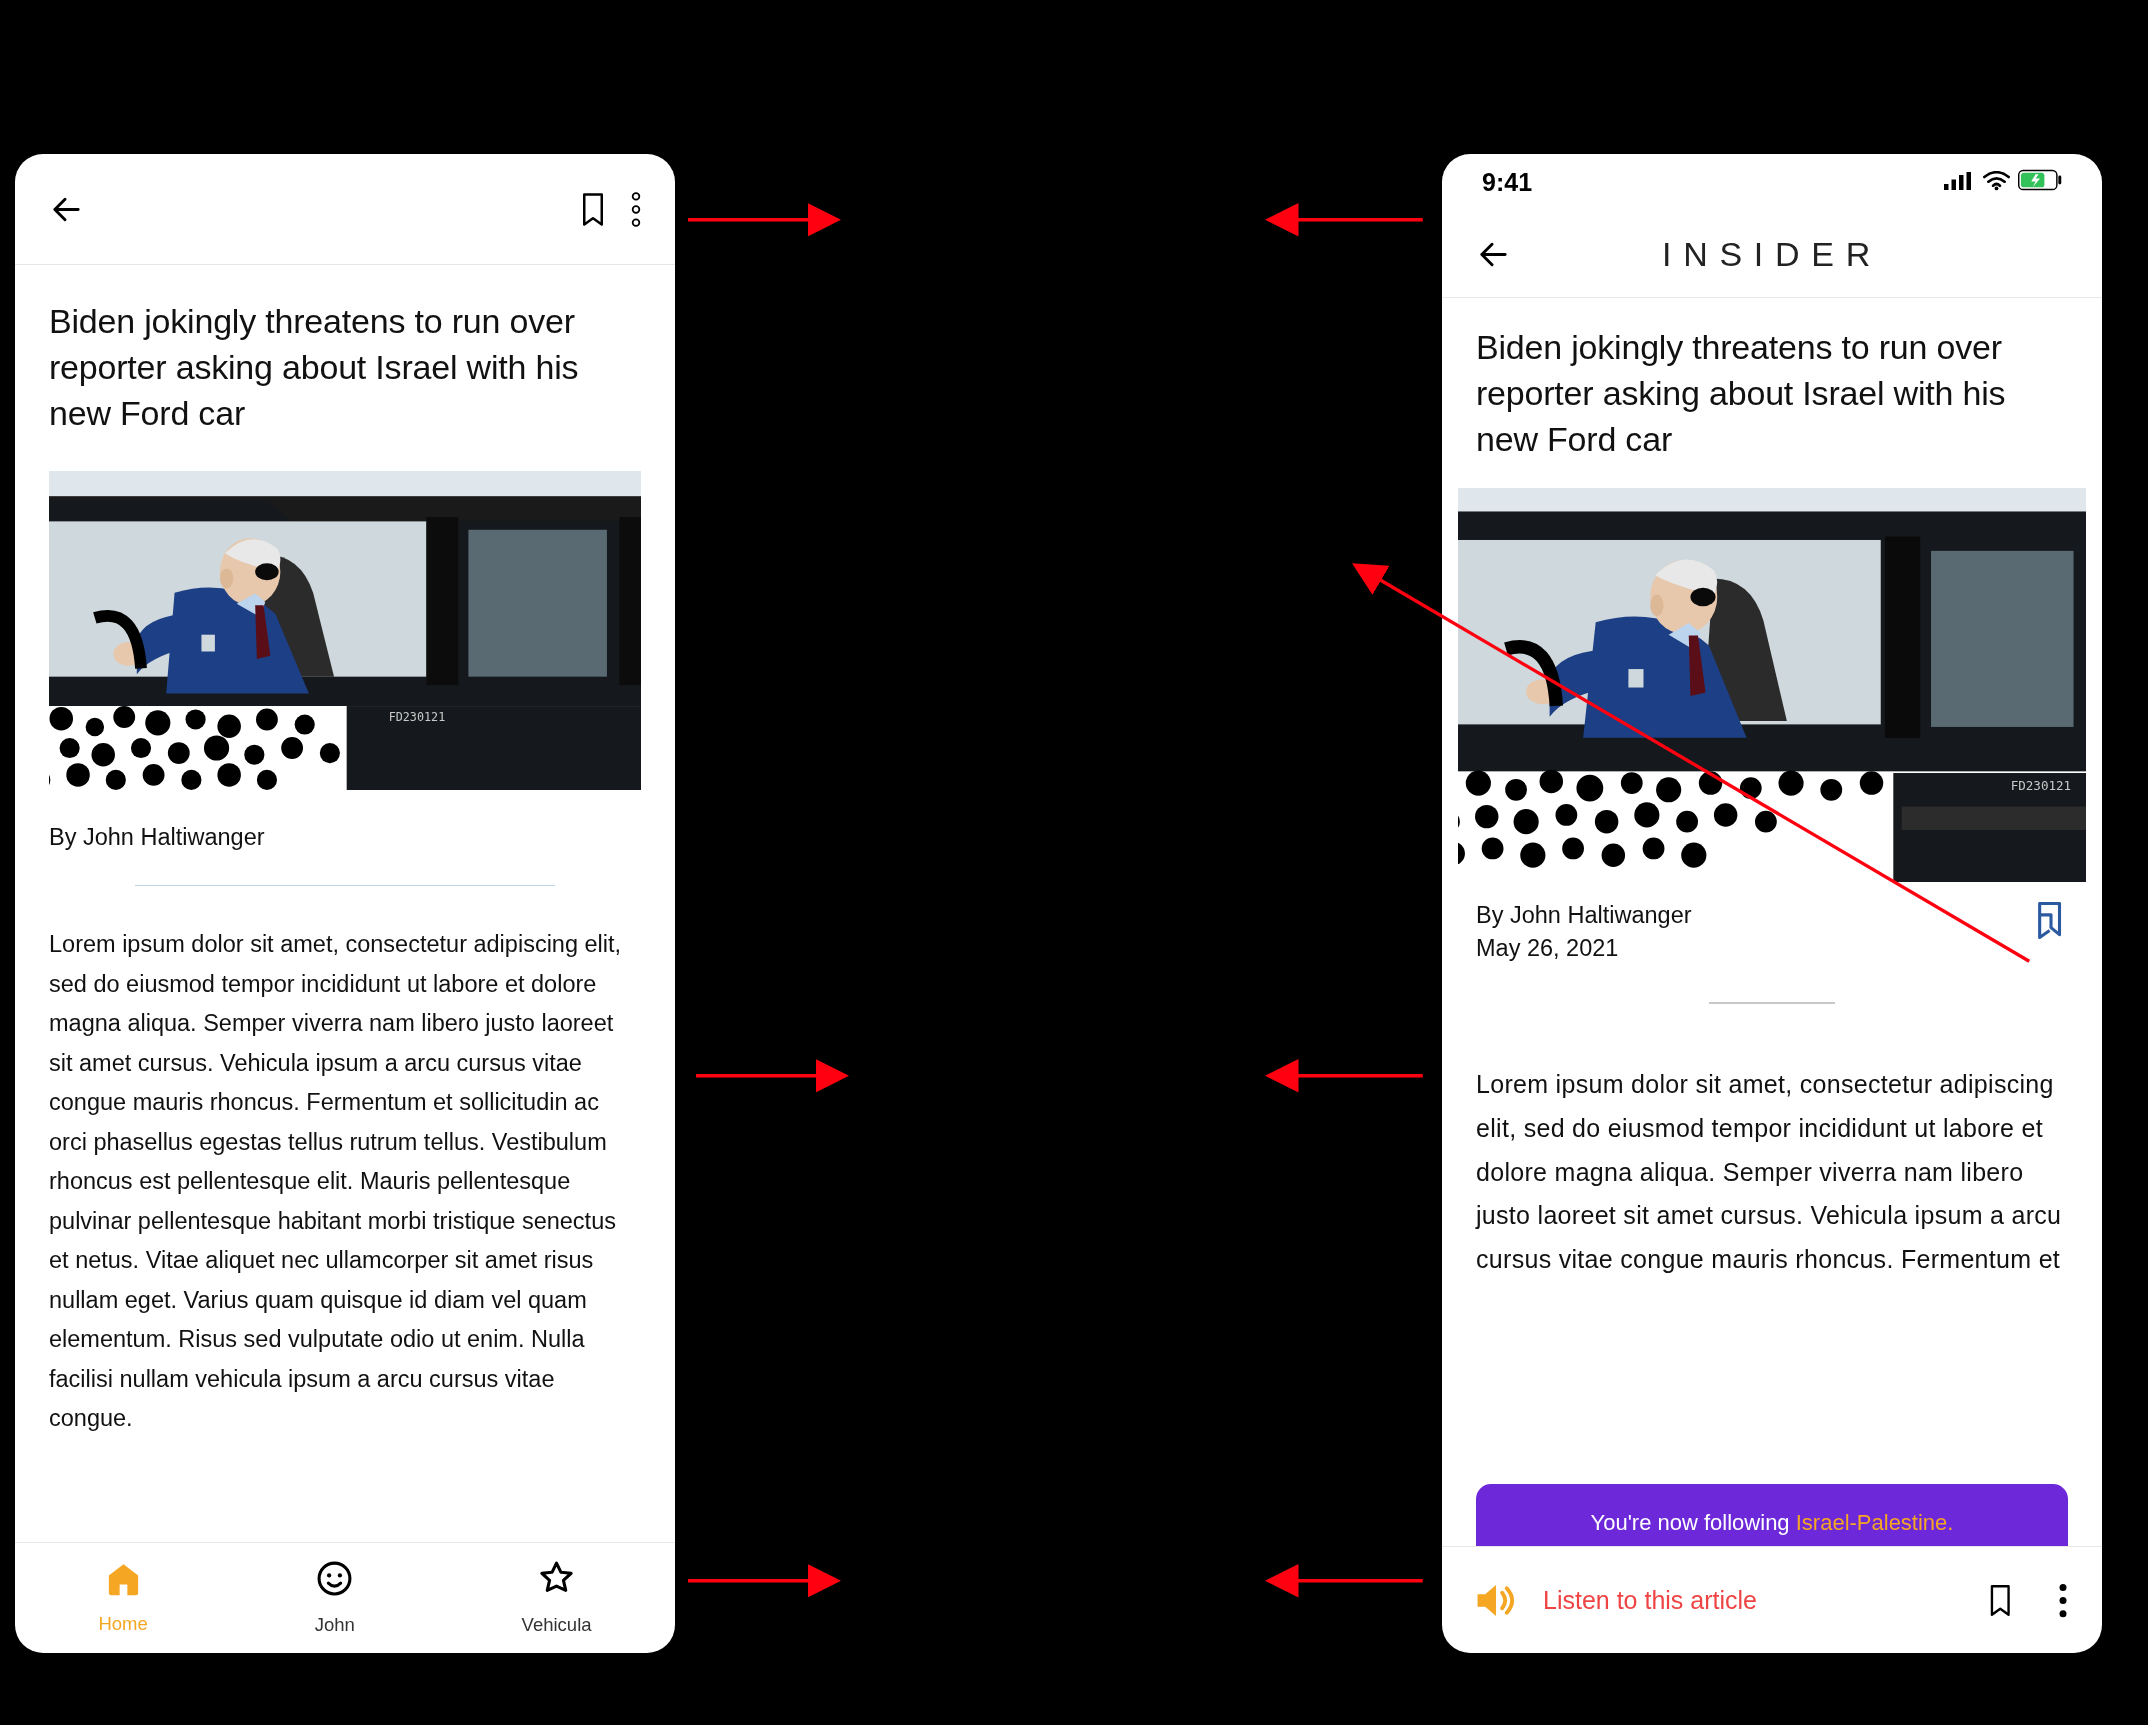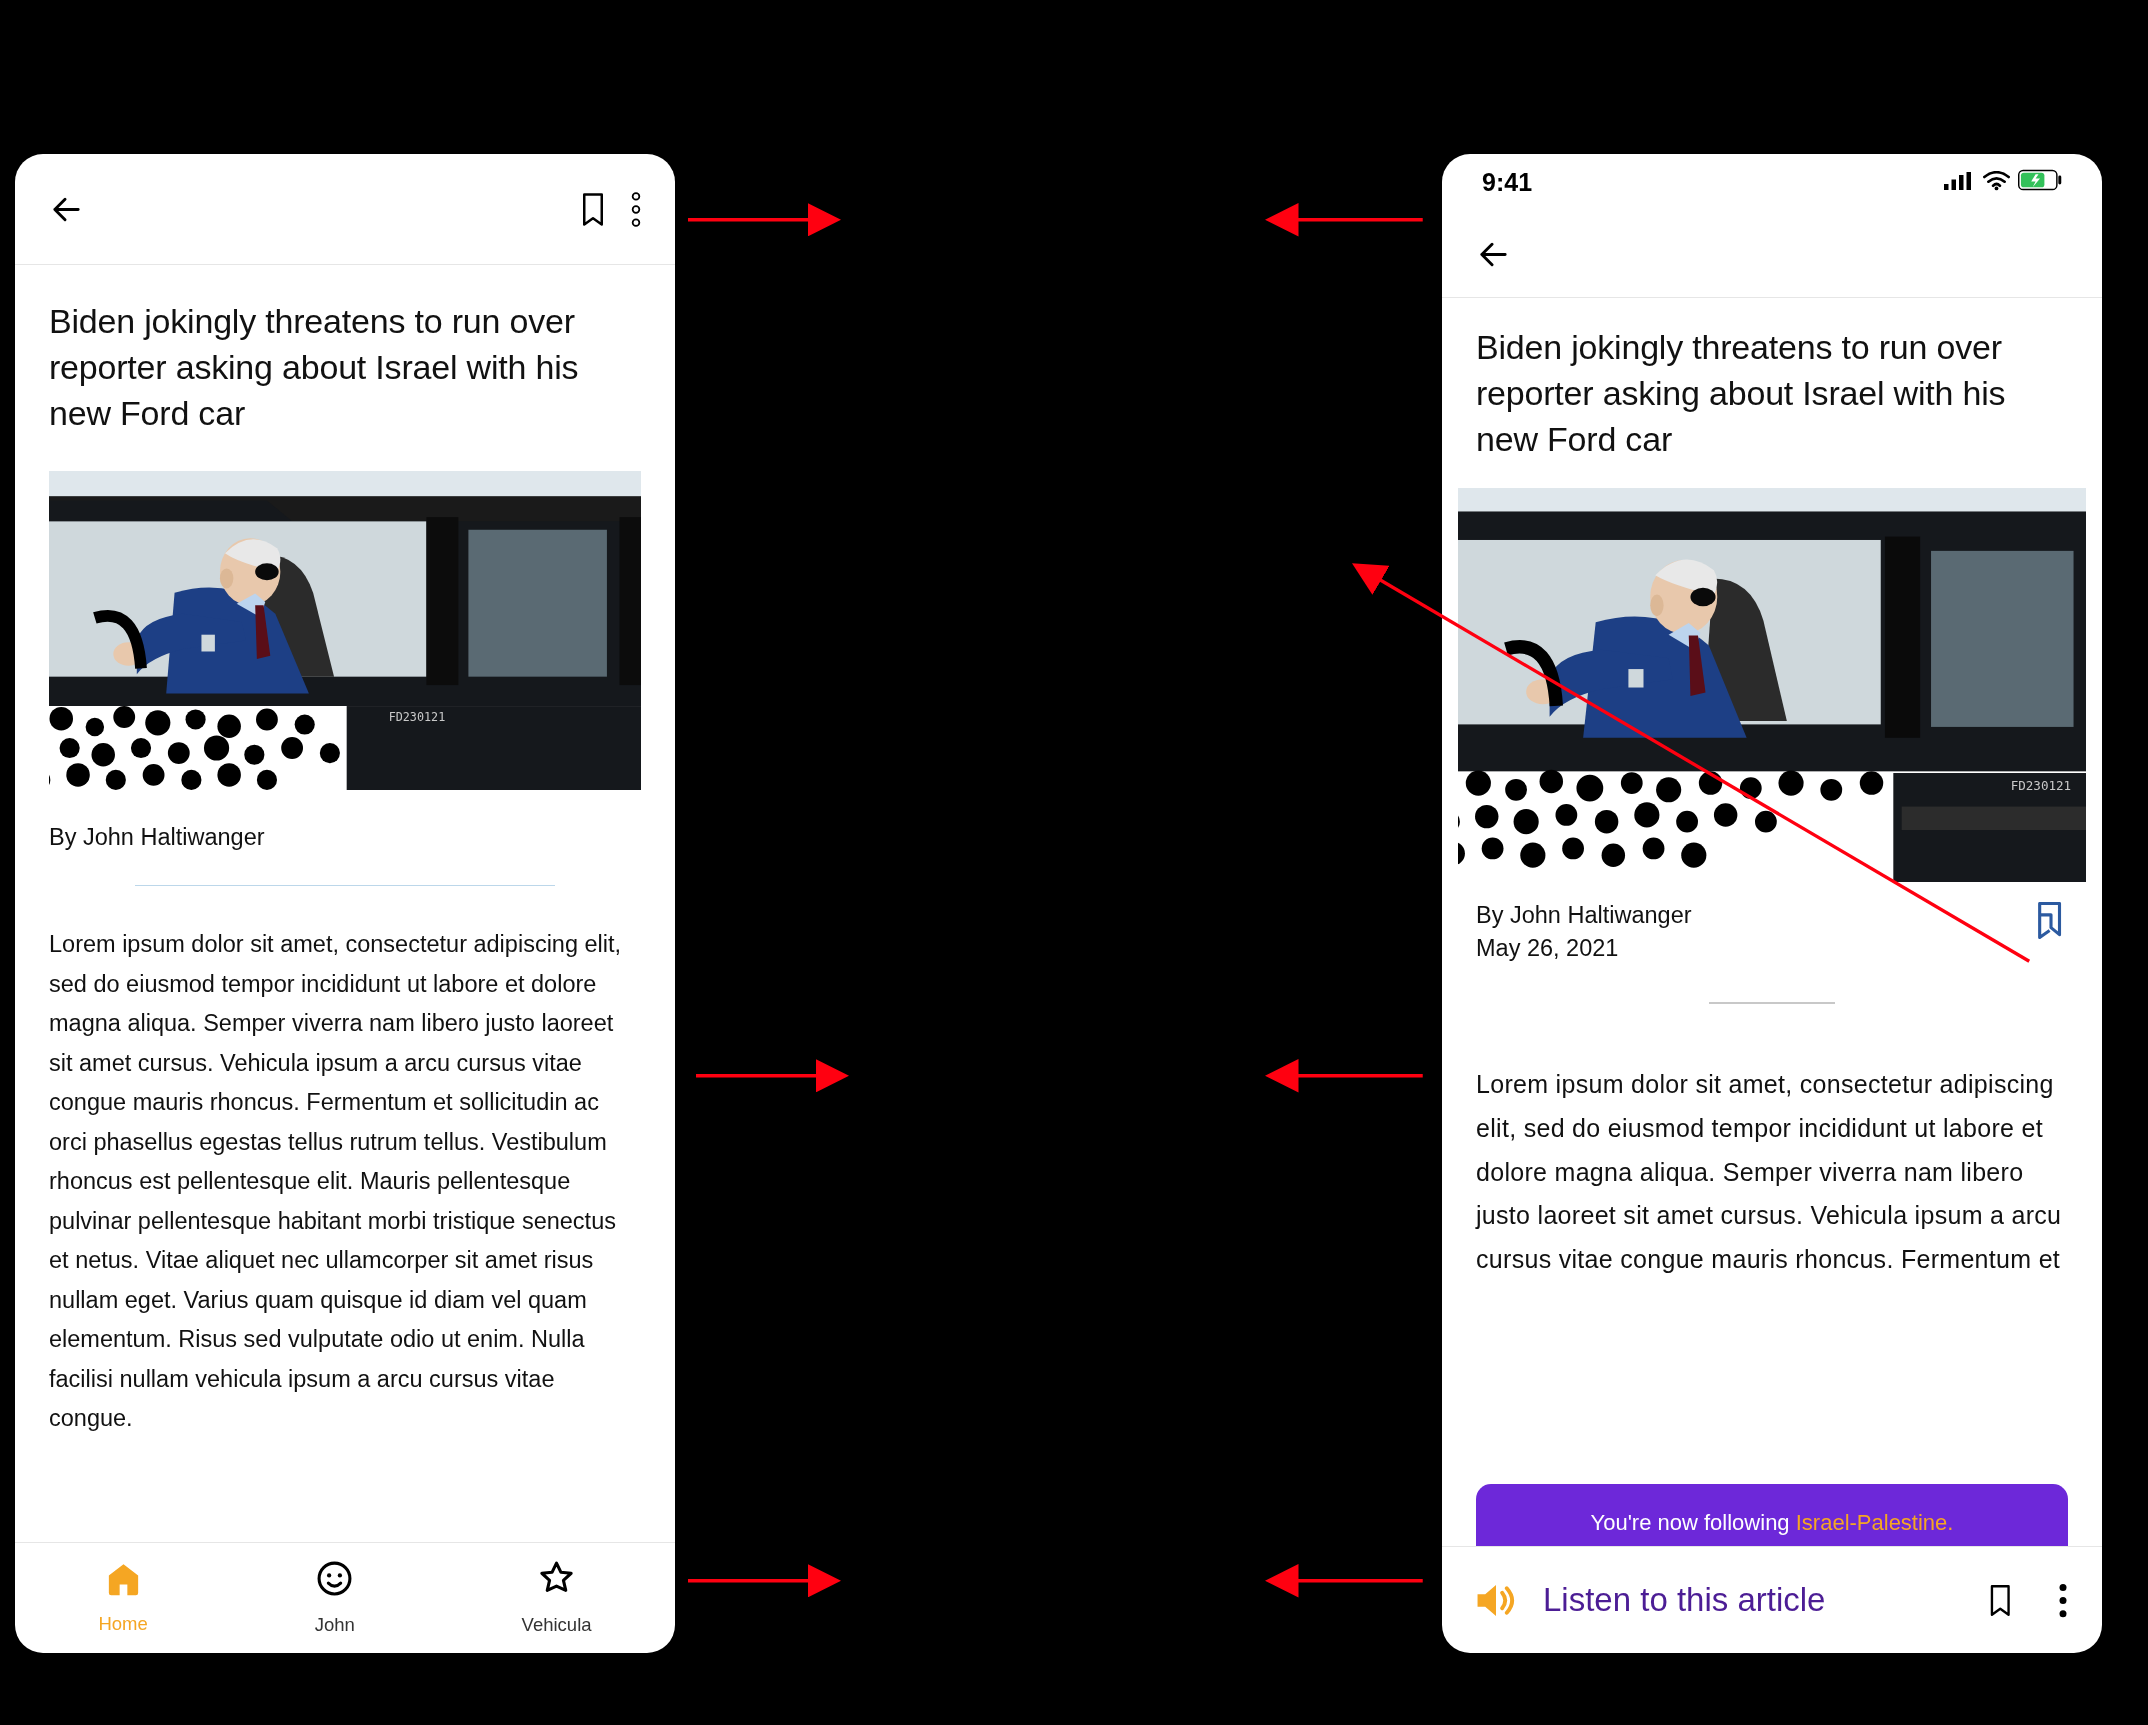--- a/index.html
+++ b/index.html
@@ -86,21 +86,21 @@
   .toast {
     position:absolute; left:34px; right:34px; top:1186px;
     background:#6d28d9; color:#fff; border-radius:15px;
     padding:22px 34px; text-align:center; font-size:22px; line-height:1.5;
   }
   .toast .hl { color:#f5a623; }
   .r-bottom {
     height: 107px; border-top:0.8px solid #e6e6e6;
     display:flex; align-items:center; padding:0 34px; gap:27px;
   }
-  .r-listen { flex:1; font-size:33px; color:#4c1d95; }
+  .r-listen { flex:1; font-size:25px; color:#ef4444; }
   .speaker { color:#f5a623; }
 
   
   .arrow { position:absolute; }
   .arrow svg { display:block; overflow:visible; }
 </style>
 </head>
 <body>
 
 <div class="phone left">
@@ -252,20 +252,21 @@
           <path d="M12 3l-3 5h3l-2 4 5-6h-3l2-3z" fill="#fff"></path>
         </svg>
     </span>
   </div>
   <div class="r-top">
     <span class="icon-btn">
       <svg width="35" height="35" viewBox="0 0 24 24">
           <path d="M20 12H4M4 12l7-7M4 12l7 7" stroke="#000" stroke-width="2" fill="none" stroke-linecap="round" stroke-linejoin="round"></path>
         </svg>
     </span>
+    <span class="brand">INSIDER</span>
     <span style="width:35px"></span>
   </div>
   <div class="r-content">
     <h1 class="headline">Biden jokingly threatens to run over reporter asking about Israel with his new Ford car</h1>
     <div class="r-hero">
       <svg viewBox="0 0 830 470" preserveAspectRatio="xMidYMid slice">
         <rect width="830" height="300" fill="#dfe7ec"></rect>
         <rect y="300" width="830" height="170" fill="#ffffff"></rect>
         <rect x="0" y="28" width="830" height="310" fill="#15181c"></rect>
         <rect x="35" y="62" width="510" height="220" fill="#cfd8dc"></rect>

